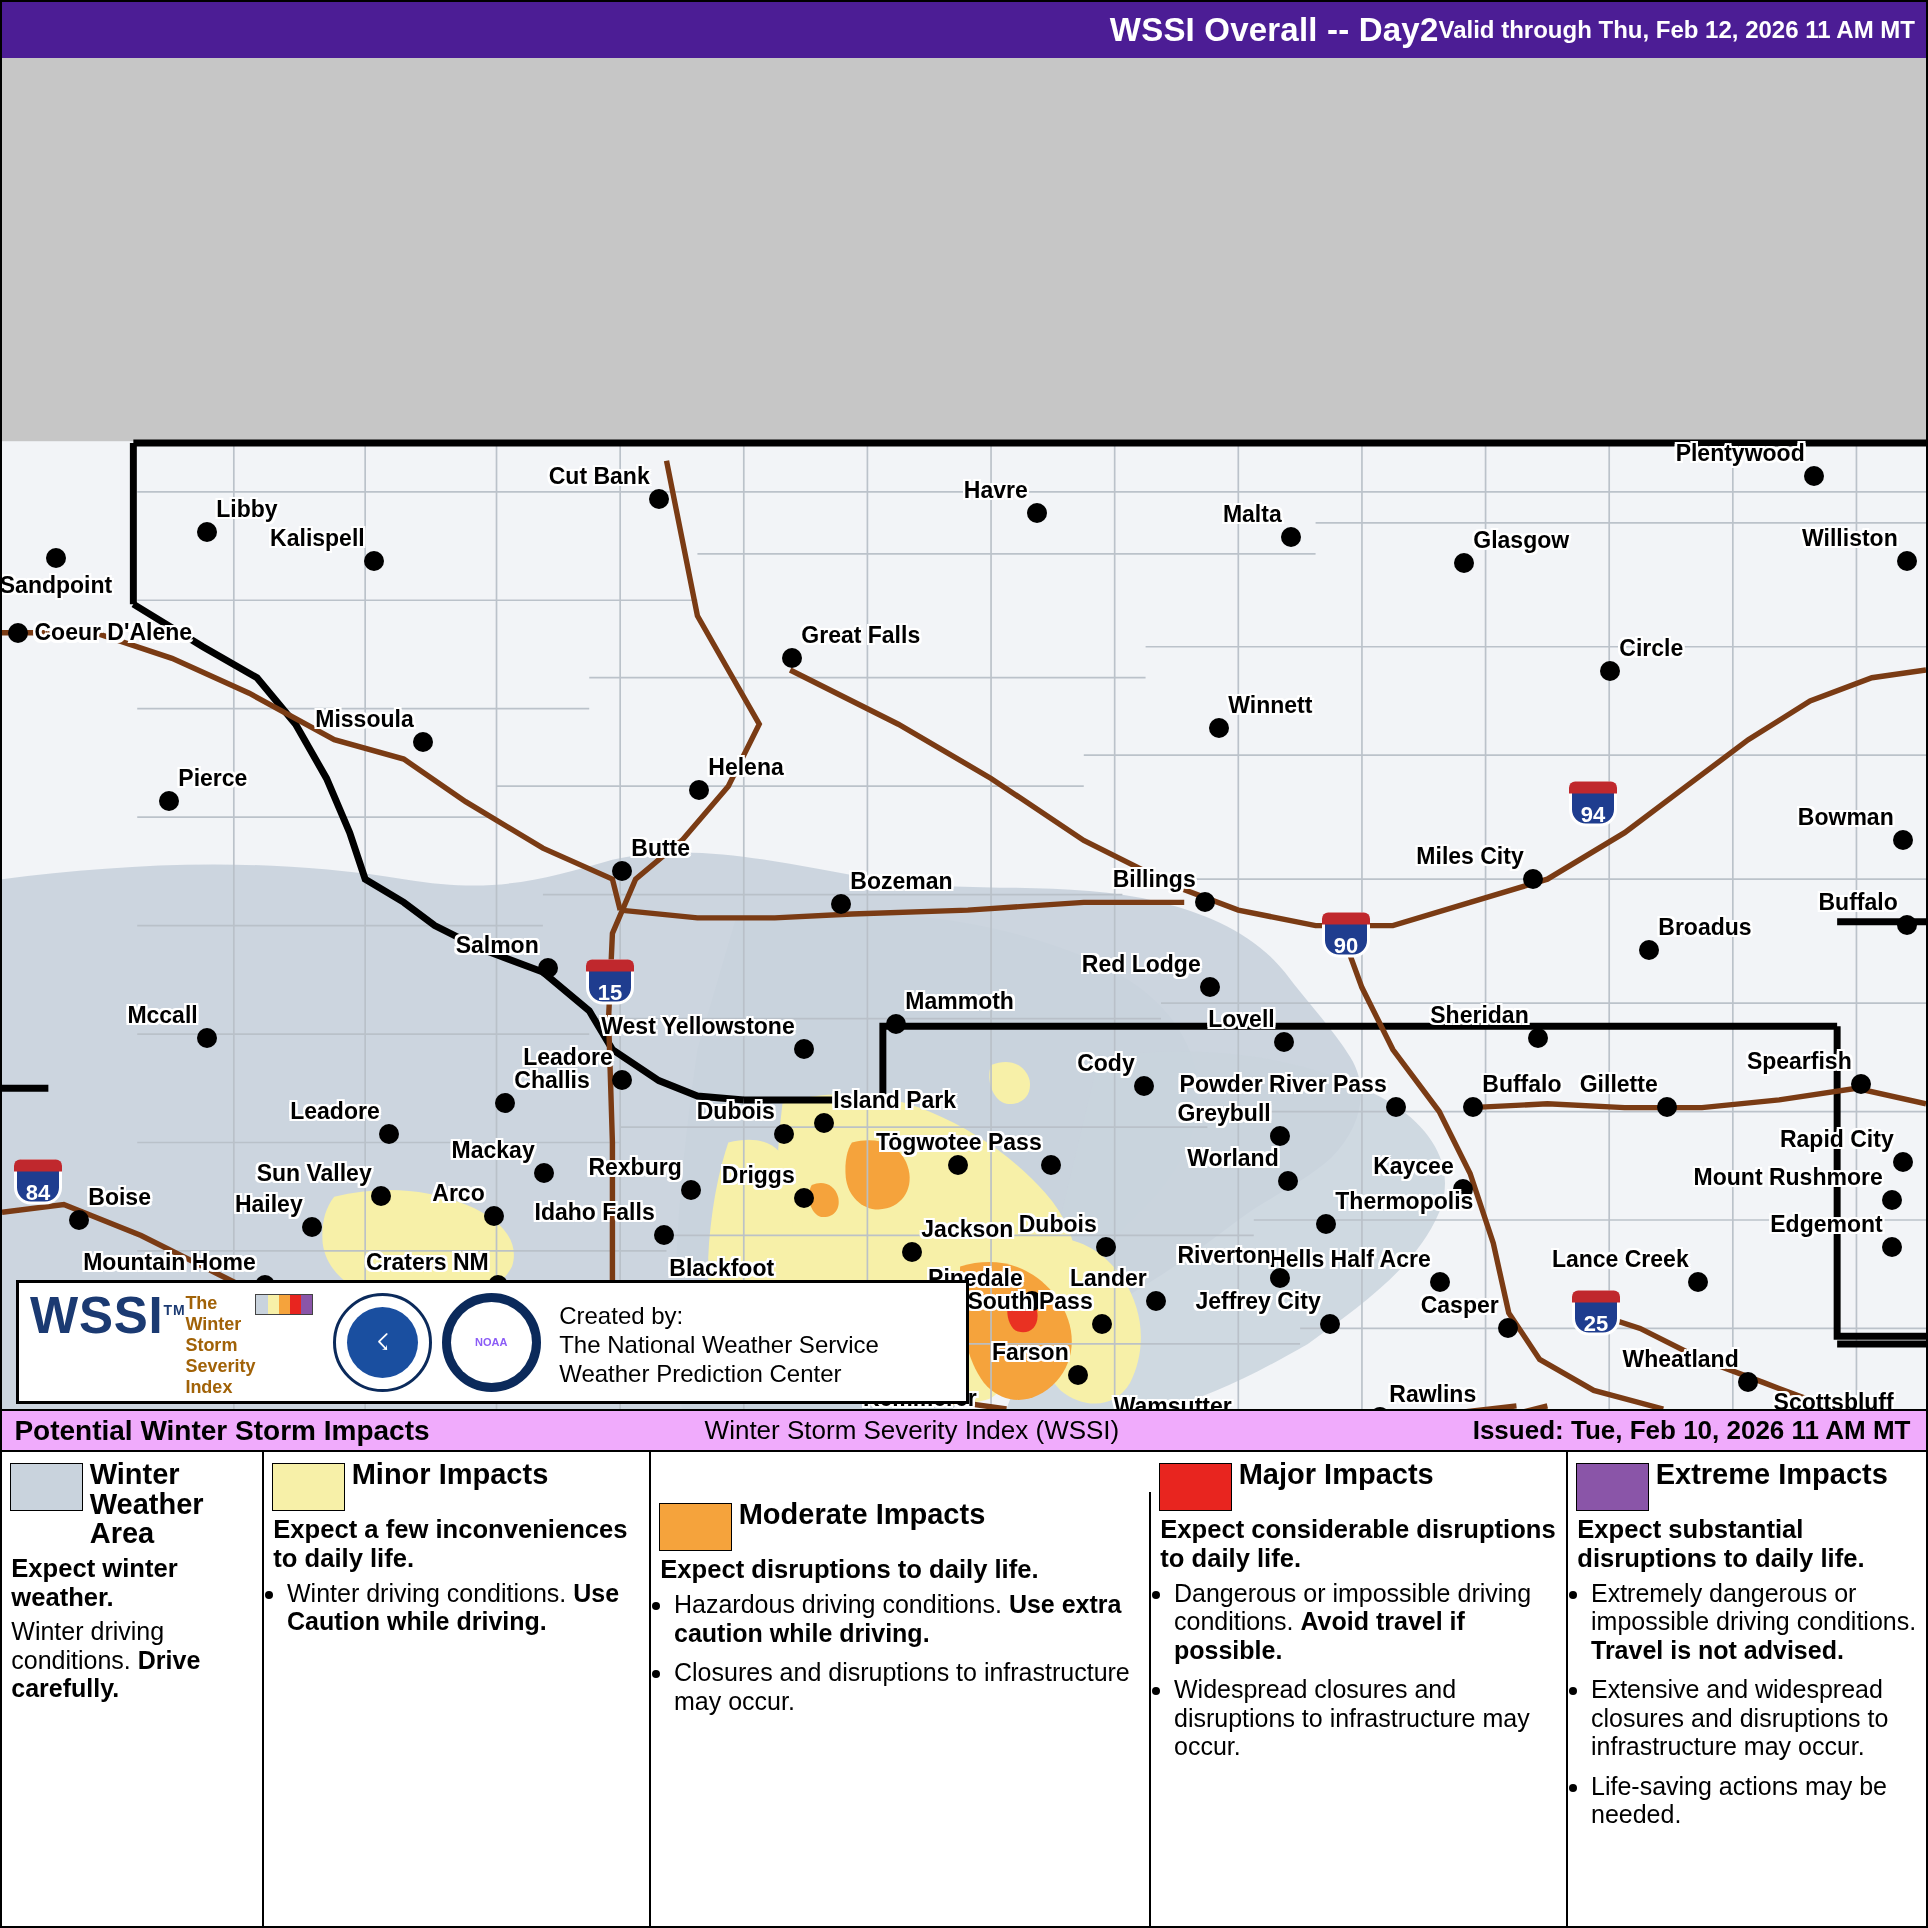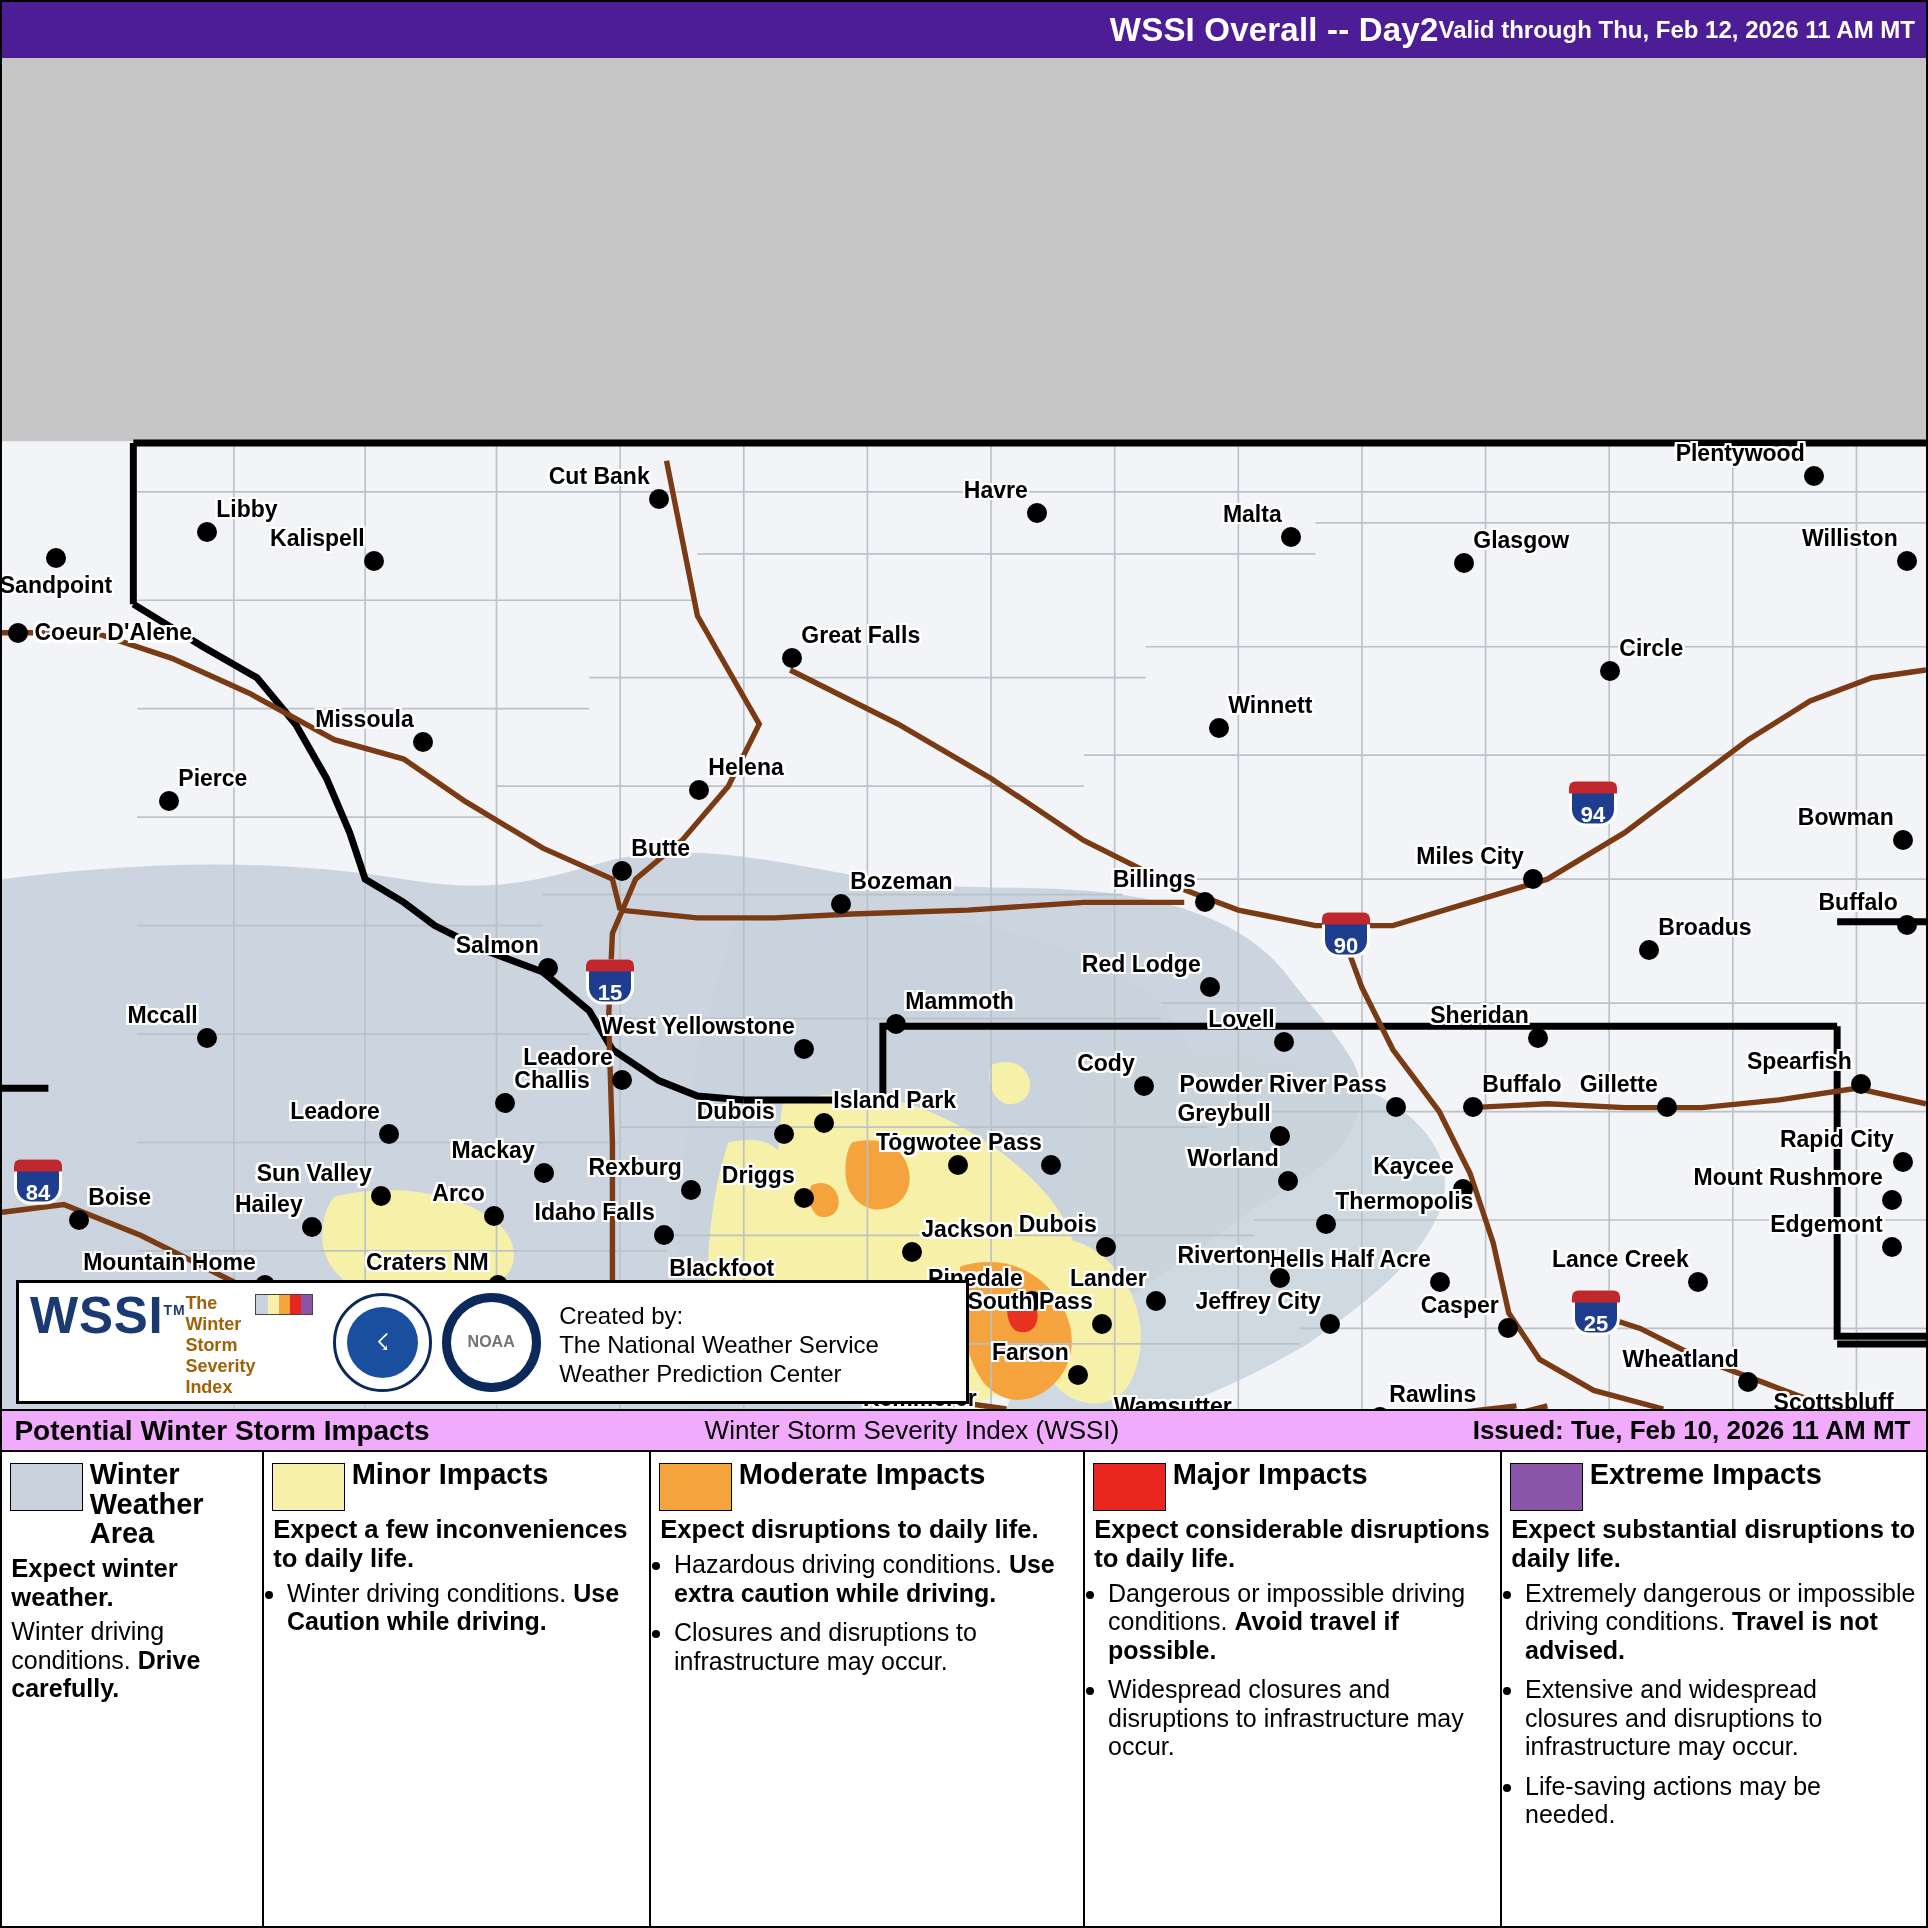--- a/index.html
+++ b/index.html
@@ -189,21 +189,21 @@
     width: 71px; height: 71px; border-radius: 50%;
     background: #1a4fa0;
     display: flex; align-items: center; justify-content: center;
     color: #fff; font-size: 23px;
   }
   .seal-noaa { background: #0b2a5b; border: 2.3px solid #0b2a5b; }
   .seal-noaa .inner {
     width: 81px; height: 81px; border-radius: 50%;
     background: #fff;
     display: flex; align-items: center; justify-content: center;
-    color: #737373; font-size: 16px; font-weight: bold;
+    color: #8b5cf6; font-size: 11px; font-weight: bold;
   }
   .logo-credit {
     flex: 1;
     padding: 11px 6.2px 6.2px 6.2px;
     box-sizing: border-box;
     font-size: 24px;
     line-height: 1.22;
     color: #000;
     display: flex;
     flex-direction: column;
@@ -248,21 +248,21 @@
   }
   .legcol {
     border-right: 2.3px solid #000;
     box-sizing: border-box;
     padding: 0;
     position: relative;
   }
   .legcol:last-child { border-right: none; }
   .legcol.c0 { width: 262px; }
   .legcol.c1 { width: 387px; }
-  .legcol.c2 { width: 434px; }
+  .legcol.c2 { width: 500px; margin-top: 40px; }
   .legcol.c3 { width: 417px; }
   .legcol.c4 { flex: 1; }
 
   .leg-head {
     display: flex;
     align-items: flex-start;
     gap: 7px;
     padding: 7.7px 7.7px 0 7.7px;
   }
   .leg-chip {

